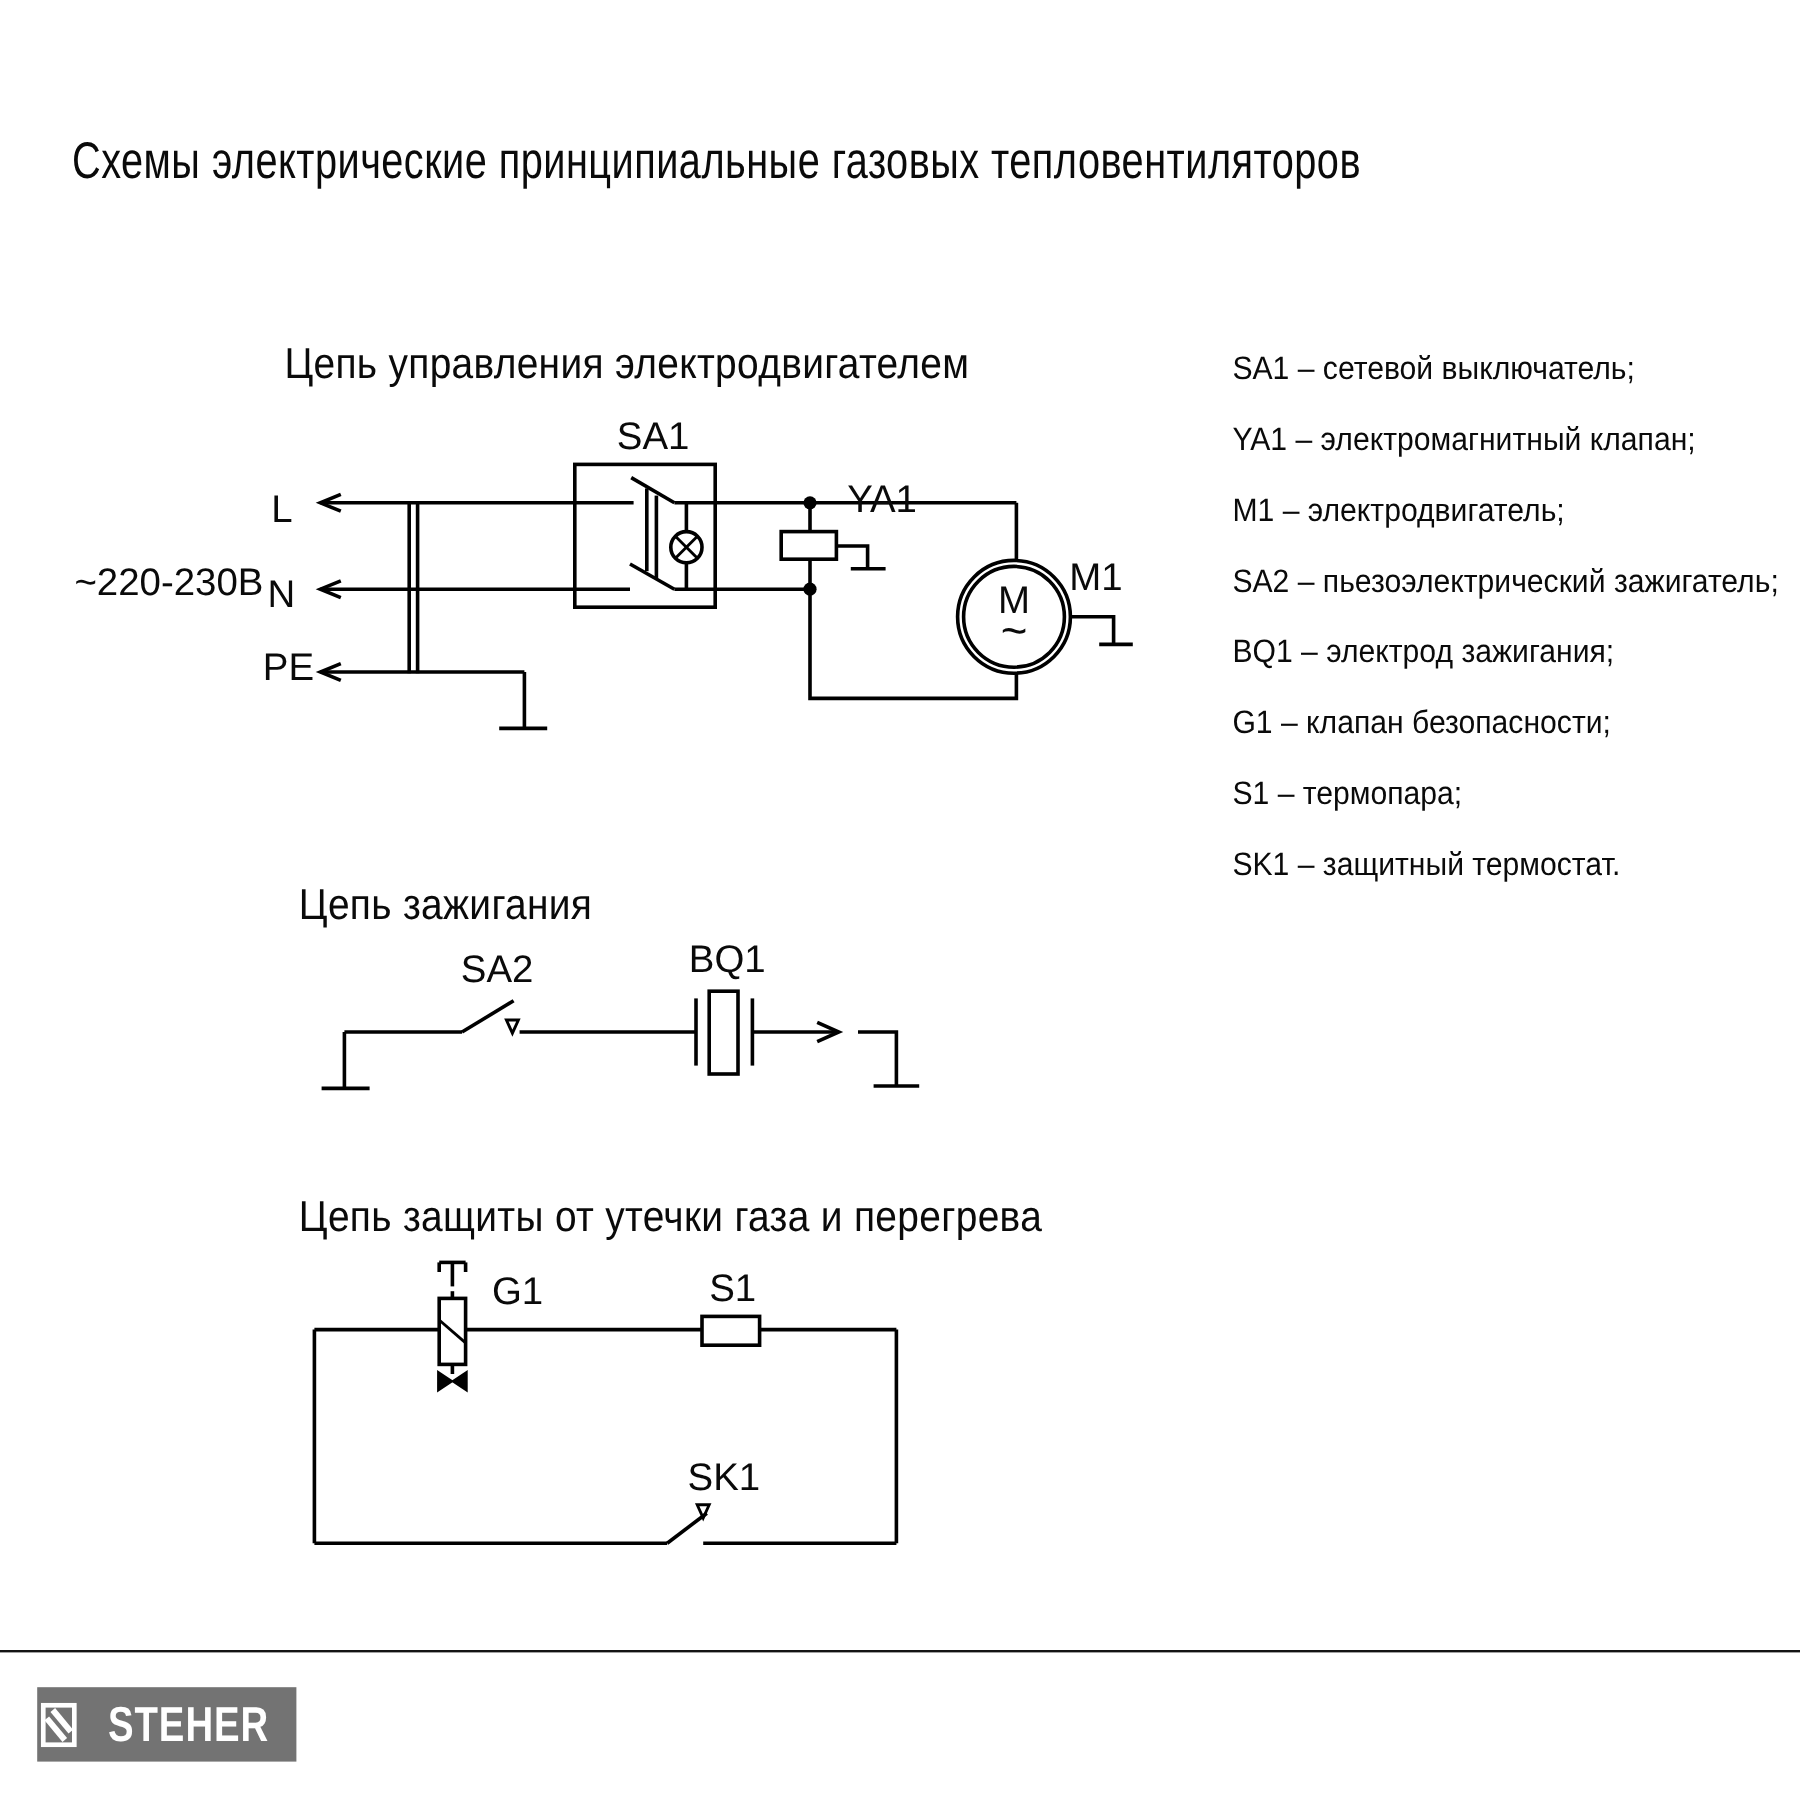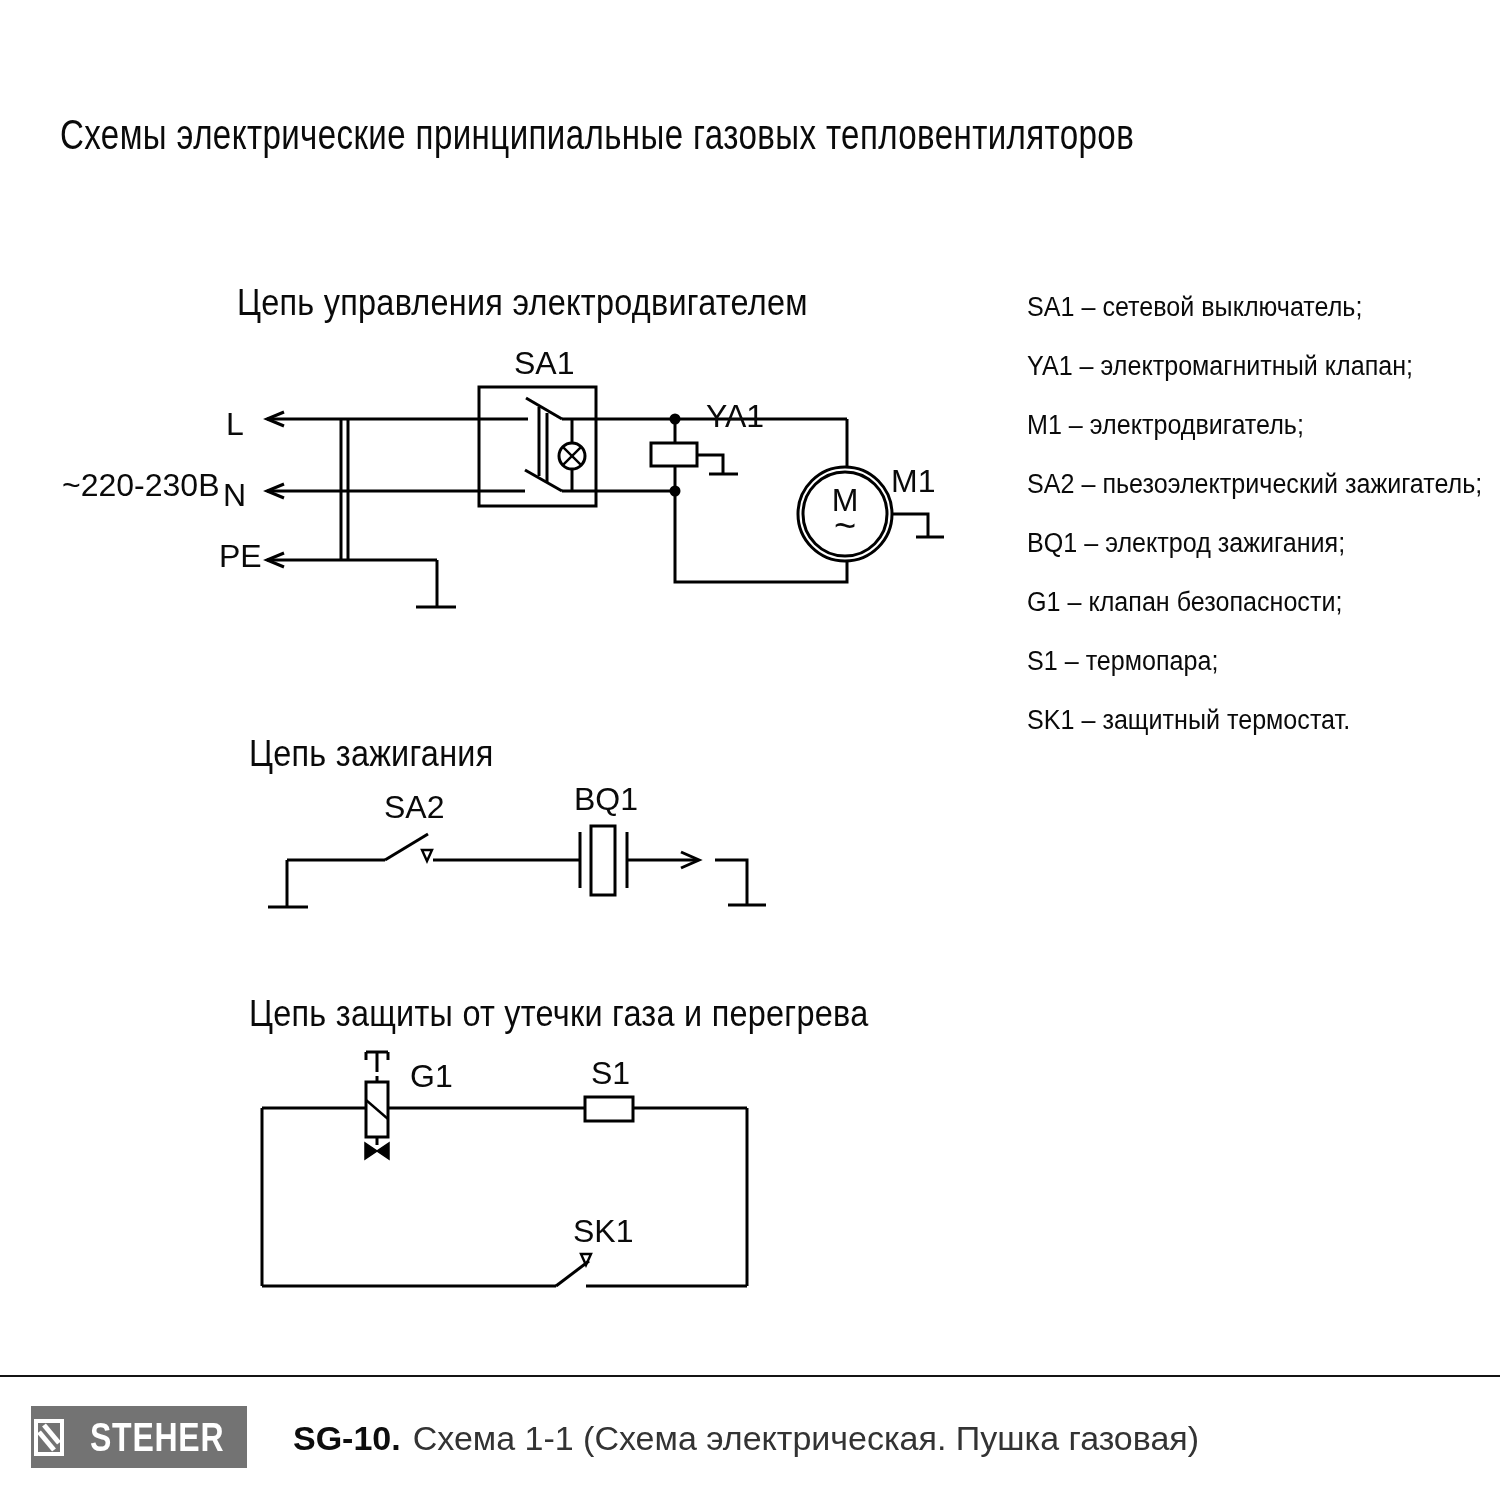--- a/index.html
+++ b/index.html
@@ -203,18 +203,14 @@
 
   <div class="logo">
     <svg width="30" height="37" viewBox="0 0 30 37">
       <rect x="2" y="2" width="26" height="33" fill="none" stroke="#ffffff" stroke-width="4"></rect>
       <line x1="5" y1="13" x2="20" y2="31" stroke="#ffffff" stroke-width="5"></line>
       <line x1="10" y1="6" x2="25" y2="24" stroke="#ffffff" stroke-width="5"></line>
     </svg>
     <span class="brand">STEHER</span>
   </div>
 
-  <div class="footer-line">
-    <span class="footer-model">SG-10.</span>
-    <span class="footer-caption">Схема 1-1 (Схема электрическая. Пушка газовая)</span>
-  </div>
 
 </div>
 
 </body></html>

